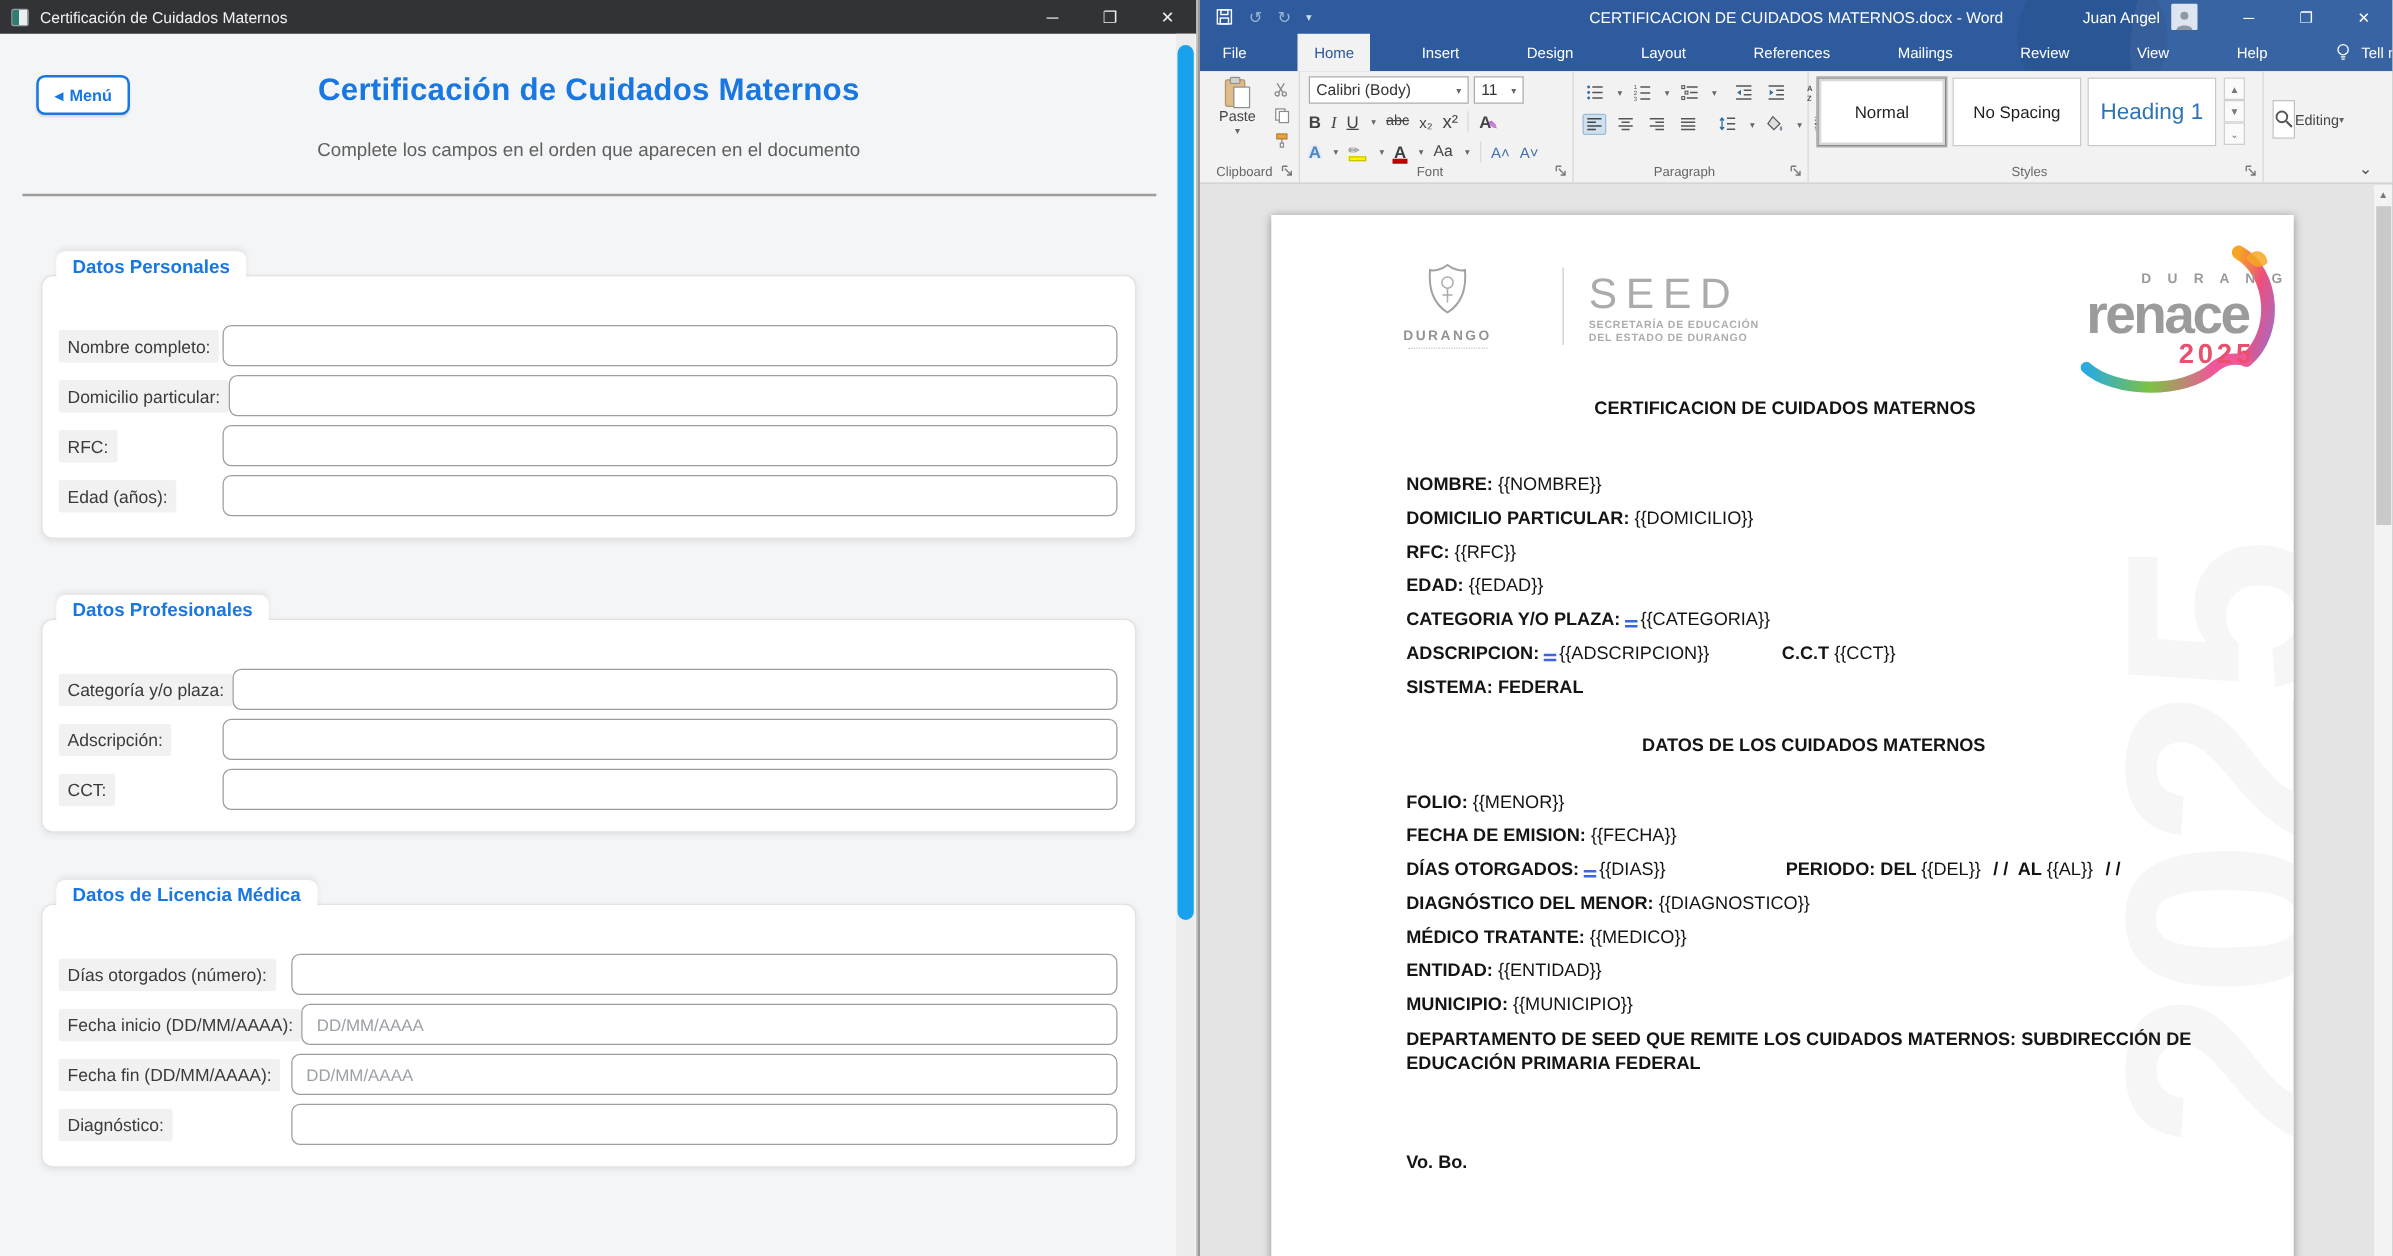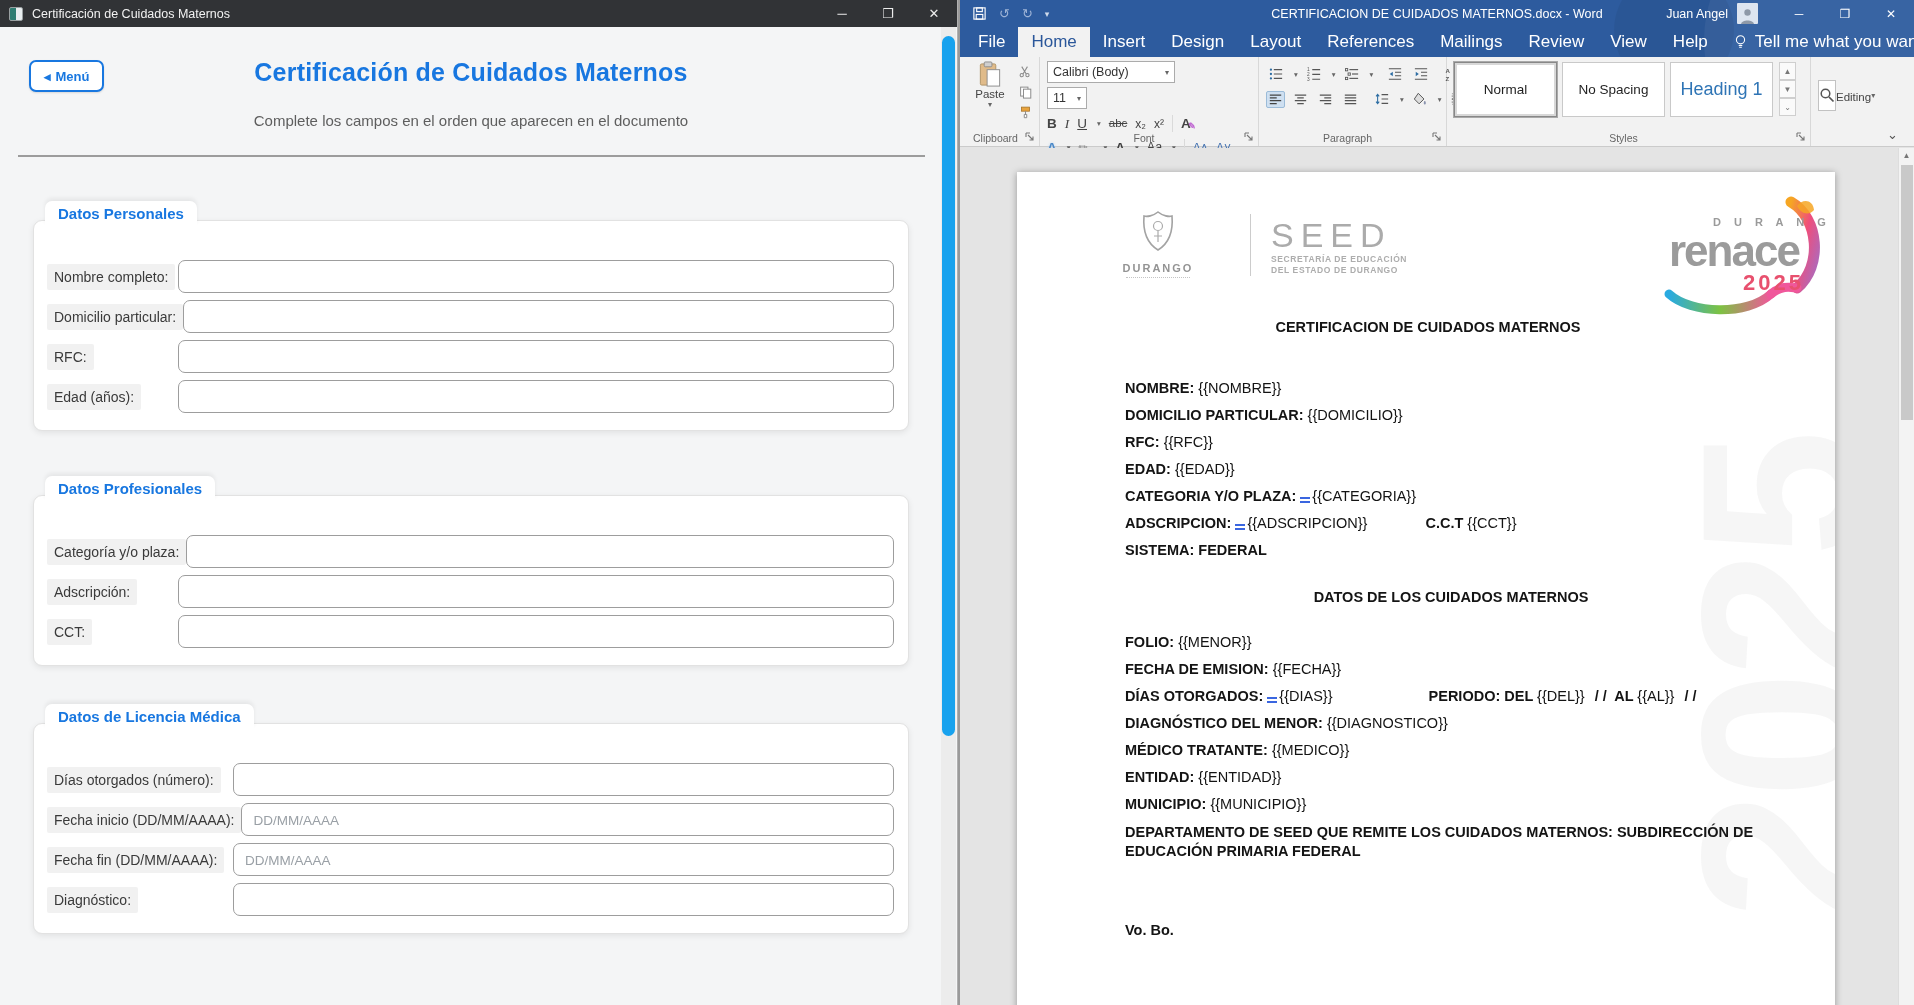--- a/index.html
+++ b/index.html
@@ -49,38 +49,38 @@
   .w-titlebar{height:27px;display:flex;align-items:center;color:#fff;position:relative;z-index:2;}
   .qat{display:flex;align-items:center;gap:12px;margin-left:12px;font-size:13px;}
   .qat .dim{color:#9db3d6;}
   .qat .sep-arrow{font-size:9px;color:#cfdaeb;}
   .w-doc-title{position:absolute;left:0;right:0;text-align:center;font-size:12.5px;color:#fff;pointer-events:none;}
   .w-tb-right{margin-left:auto;display:flex;align-items:center;height:100%;}
   .w-user{font-size:12.5px;color:#fff;margin-right:9px;}
   .w-avatar{width:21px;height:21px;background:#dde5f0;display:flex;align-items:flex-end;justify-content:center;
             overflow:hidden;margin-right:18px;border-radius:1px;}
   .w-ctl{width:46px;height:27px;display:flex;align-items:center;justify-content:center;font-size:12px;color:#fff;cursor:default;}
-  .w-tabs{display:flex;align-items:stretch;height:30px;padding-left:5px;color:#fff;font-size:17px;position:relative;z-index:2;}
+  .w-tabs{display:flex;align-items:stretch;height:30px;padding-left:5px;color:#fff;font-size:12px;position:relative;z-index:2;gap:28px;}
   .w-tab{padding:0 13px;display:flex;align-items:center;cursor:pointer;white-space:nowrap;}
   .w-tab.active{background:#f2f2f2;color:#2b579a;}
   .tellme{display:flex;align-items:center;gap:8px;margin-left:13px;white-space:nowrap;}
   .share{margin-left:auto;margin-right:14px;display:flex;align-items:center;gap:6px;white-space:nowrap;}
 
   .w-ribbon{position:relative;height:90px;background:#f2f2f2;border-bottom:1px solid #cbcbcb;display:flex;padding-left:2px;}
   .rgroup{position:relative;border-right:1px solid #d8d8d8;padding:4px 5px 17px 7px;flex:none;}
   .rg-label{position:absolute;bottom:2px;left:0;right:10px;text-align:center;font-size:10.5px;color:#666;}
   .launcher{position:absolute;bottom:4px;right:4px;cursor:pointer;}
   .g-clipboard{width:78px;display:flex;}
   .paste-btn{display:flex;flex-direction:column;align-items:center;width:42px;font-size:11.5px;color:#444;cursor:pointer;}
   .paste-btn .pb-arrow{font-size:8px;color:#666;}
   .clip-col{display:flex;flex-direction:column;gap:5px;margin-left:5px;margin-top:3px;}
   .sm-ic{width:18px;height:15px;display:flex;align-items:center;justify-content:center;cursor:pointer;}
 
   .g-font{width:219px;}
-  .f-row1{display:flex;gap:4px;flex-direction:column;}
+  .f-row1{display:flex;gap:4px;}
   .combo{height:22px;border:1px solid #ababab;background:#fff;display:flex;align-items:center;
          font-size:12.5px;color:#333;padding:0 5px;cursor:pointer;}
   .combo .ca{margin-left:auto;font-size:8px;color:#666;padding-left:4px;}
   .f-row2,.f-row3{display:flex;align-items:center;gap:8px;margin-top:5px;font-size:13.5px;color:#444;height:19px;}
   .fr-it{cursor:pointer;display:flex;align-items:center;line-height:1;}
   .mini-arrow{font-size:7.5px;color:#666;margin-left:2px;}
   .vr{width:1px;height:17px;background:#dadada;}
   .eff-a{color:#4a88c7;font-weight:bold;text-shadow:0 0 3px #bcd6f0;}
   .hl-pen{position:relative;width:15px;height:15px;}
   .hl-pen .bar{position:absolute;left:0;bottom:0;width:14px;height:4px;background:#fcf400;border:1px solid #c9c400;}
@@ -348,21 +348,21 @@
           <span class="ca">▾</span>
         </div>
       </div>
       <div class="f-row2">
         <span class="fr-it" style="font-weight:bold">B</span>
         <span class="fr-it" style="font-style:italic;font-family:'Liberation Serif',serif">I</span>
         <span class="fr-it" style="text-decoration:underline">U</span>
         <span class="mini-arrow">▾</span>
         <span class="fr-it" style="text-decoration:line-through;font-size:11.5px">abc</span>
         <span class="fr-it" style="font-size:12px">x₂</span>
-        <span class="fr-it" style="font-size:12px">x²</span>
+        <span class="fr-it" style="font-size:15px">x²</span>
         <span class="vr"></span>
         <span class="fr-it clear-a">
             <span>A</span>
             <i>✎</i>
           </span>
       </div>
       <div class="f-row3">
         <span class="fr-it eff-a">A</span>
         <span class="mini-arrow">▾</span>
         <span class="fr-it hl-pen">

